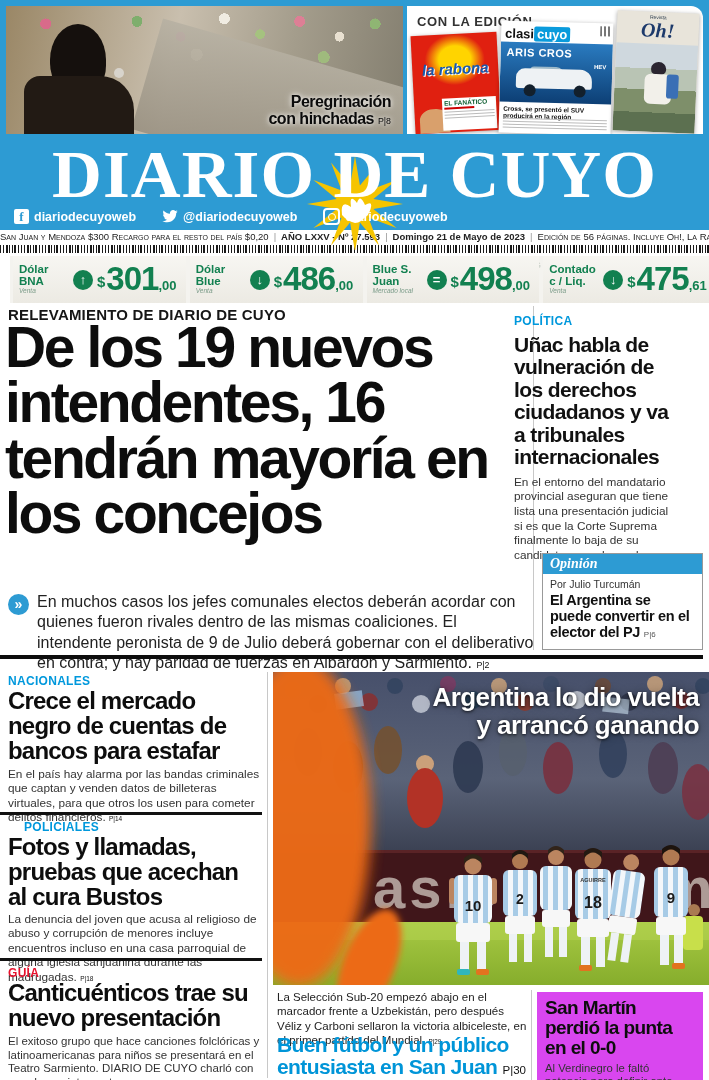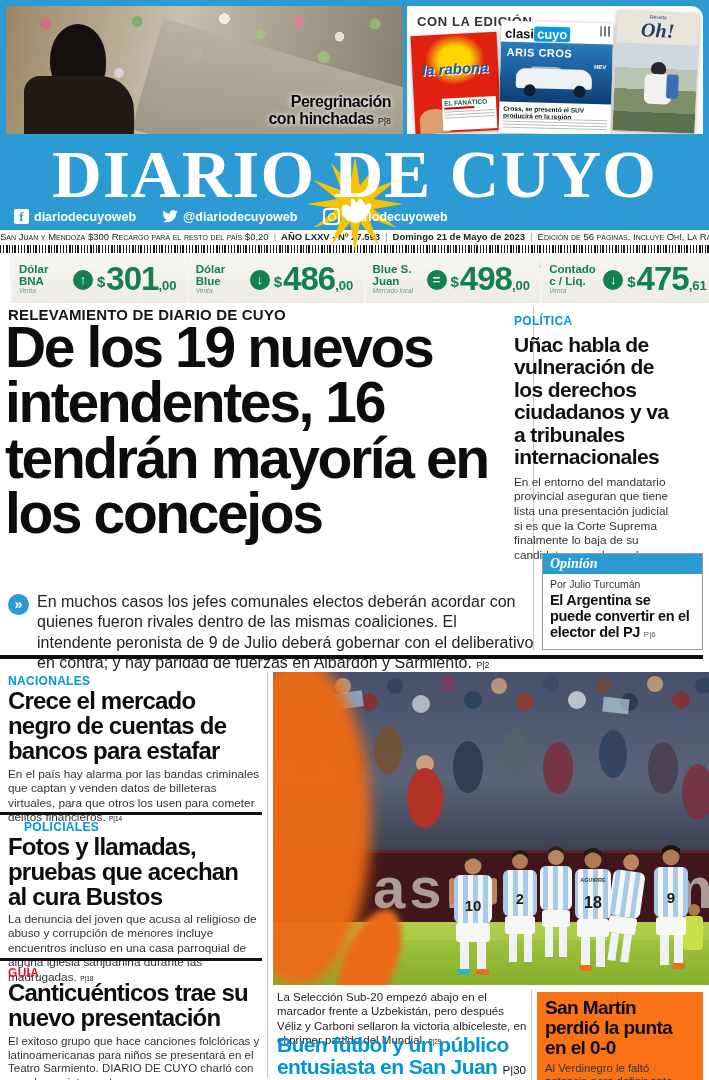--- a/index.html
+++ b/index.html
@@ -175,21 +175,21 @@
   
   .match{left:273px;top:672px;width:436px;height:313px;overflow:hidden;}
   .match svg{display:block;}
   .match-headline{position:absolute;right:10px;top:12px;text-align:right;color:#fff;
      font-weight:bold;font-size:26px;line-height:1.06;letter-spacing:-.6px;
      text-shadow:0 1px 3px rgba(0,0,0,.75),0 0 10px rgba(0,0,0,.4);}
   .match-caption{left:277px;top:990px;width:250px;font-size:11.5px;line-height:1.25;color:#222;}
   .buen-futbol{left:277px;top:1034px;width:254px;font-size:21px;font-weight:bold;color:#0095d8;
      line-height:1.05;letter-spacing:-.6px;}
   .vdiv3{left:531px;top:990px;width:1px;height:90px;background:#c8c8c8;}
-  .san-martin{left:537px;top:992px;width:166px;height:88px;background:#f97316;
+  .san-martin{left:537px;top:992px;width:166px;height:88px;background:#d946ef;
      padding:6px 8px;box-sizing:border-box;}
   .sm-head{font-size:19px;font-weight:bold;color:#0d0d0d;line-height:1.05;letter-spacing:-.6px;}
   .sm-body{margin-top:4px;font-size:11.3px;line-height:1.2;color:#333;}
   .pg-dark{color:#111;}
 </style>
 </head>
 <body>
 
 <div class="page">
 
@@ -491,20 +491,24 @@
         <text x="398" y="231" font-size="15" font-weight="bold" fill="#1a1a1a" text-anchor="middle">9</text>
         <rect x="383" y="245" width="30" height="18" rx="3" fill="#f7f7f7"></rect>
         <rect x="387" y="263" width="9" height="30" fill="#eef2f5"></rect>
         <rect x="401" y="263" width="9" height="30" fill="#eef2f5"></rect>
         <rect x="399" y="291" width="13" height="6" rx="2" fill="#e2731f"></rect>
       </g>
 
       <ellipse cx="26" cy="150" rx="72" ry="165" fill="#ec6b17" filter="url(#blur8)" opacity=".97"></ellipse>
       <ellipse cx="96" cy="292" rx="26" ry="58" fill="#ec6b17" filter="url(#blur3)" transform="rotate(22 96 292)"></ellipse>
     </svg>
+    <div class="match-headline">
+      <div>Argentina lo dio vuelta</div>
+      <div>y arrancó ganando</div>
+    </div>
   </div>
 
   <div class="abs match-caption"><span>La Selección Sub-20 empezó abajo en el marcador frente a Uzbekistán, pero después Véliz y Carboni sellaron la victoria albiceleste, en el primer partido del Mundial.</span>
     <span class="pg pg-dark">P|29</span></div>
 
   <div class="abs buen-futbol"><span>Buen fútbol y un público entusiasta en San Juan</span>
     <span class="pg pg-dark">P|30 y 31</span></div>
 
   <div class="abs vdiv3"></div>
 

